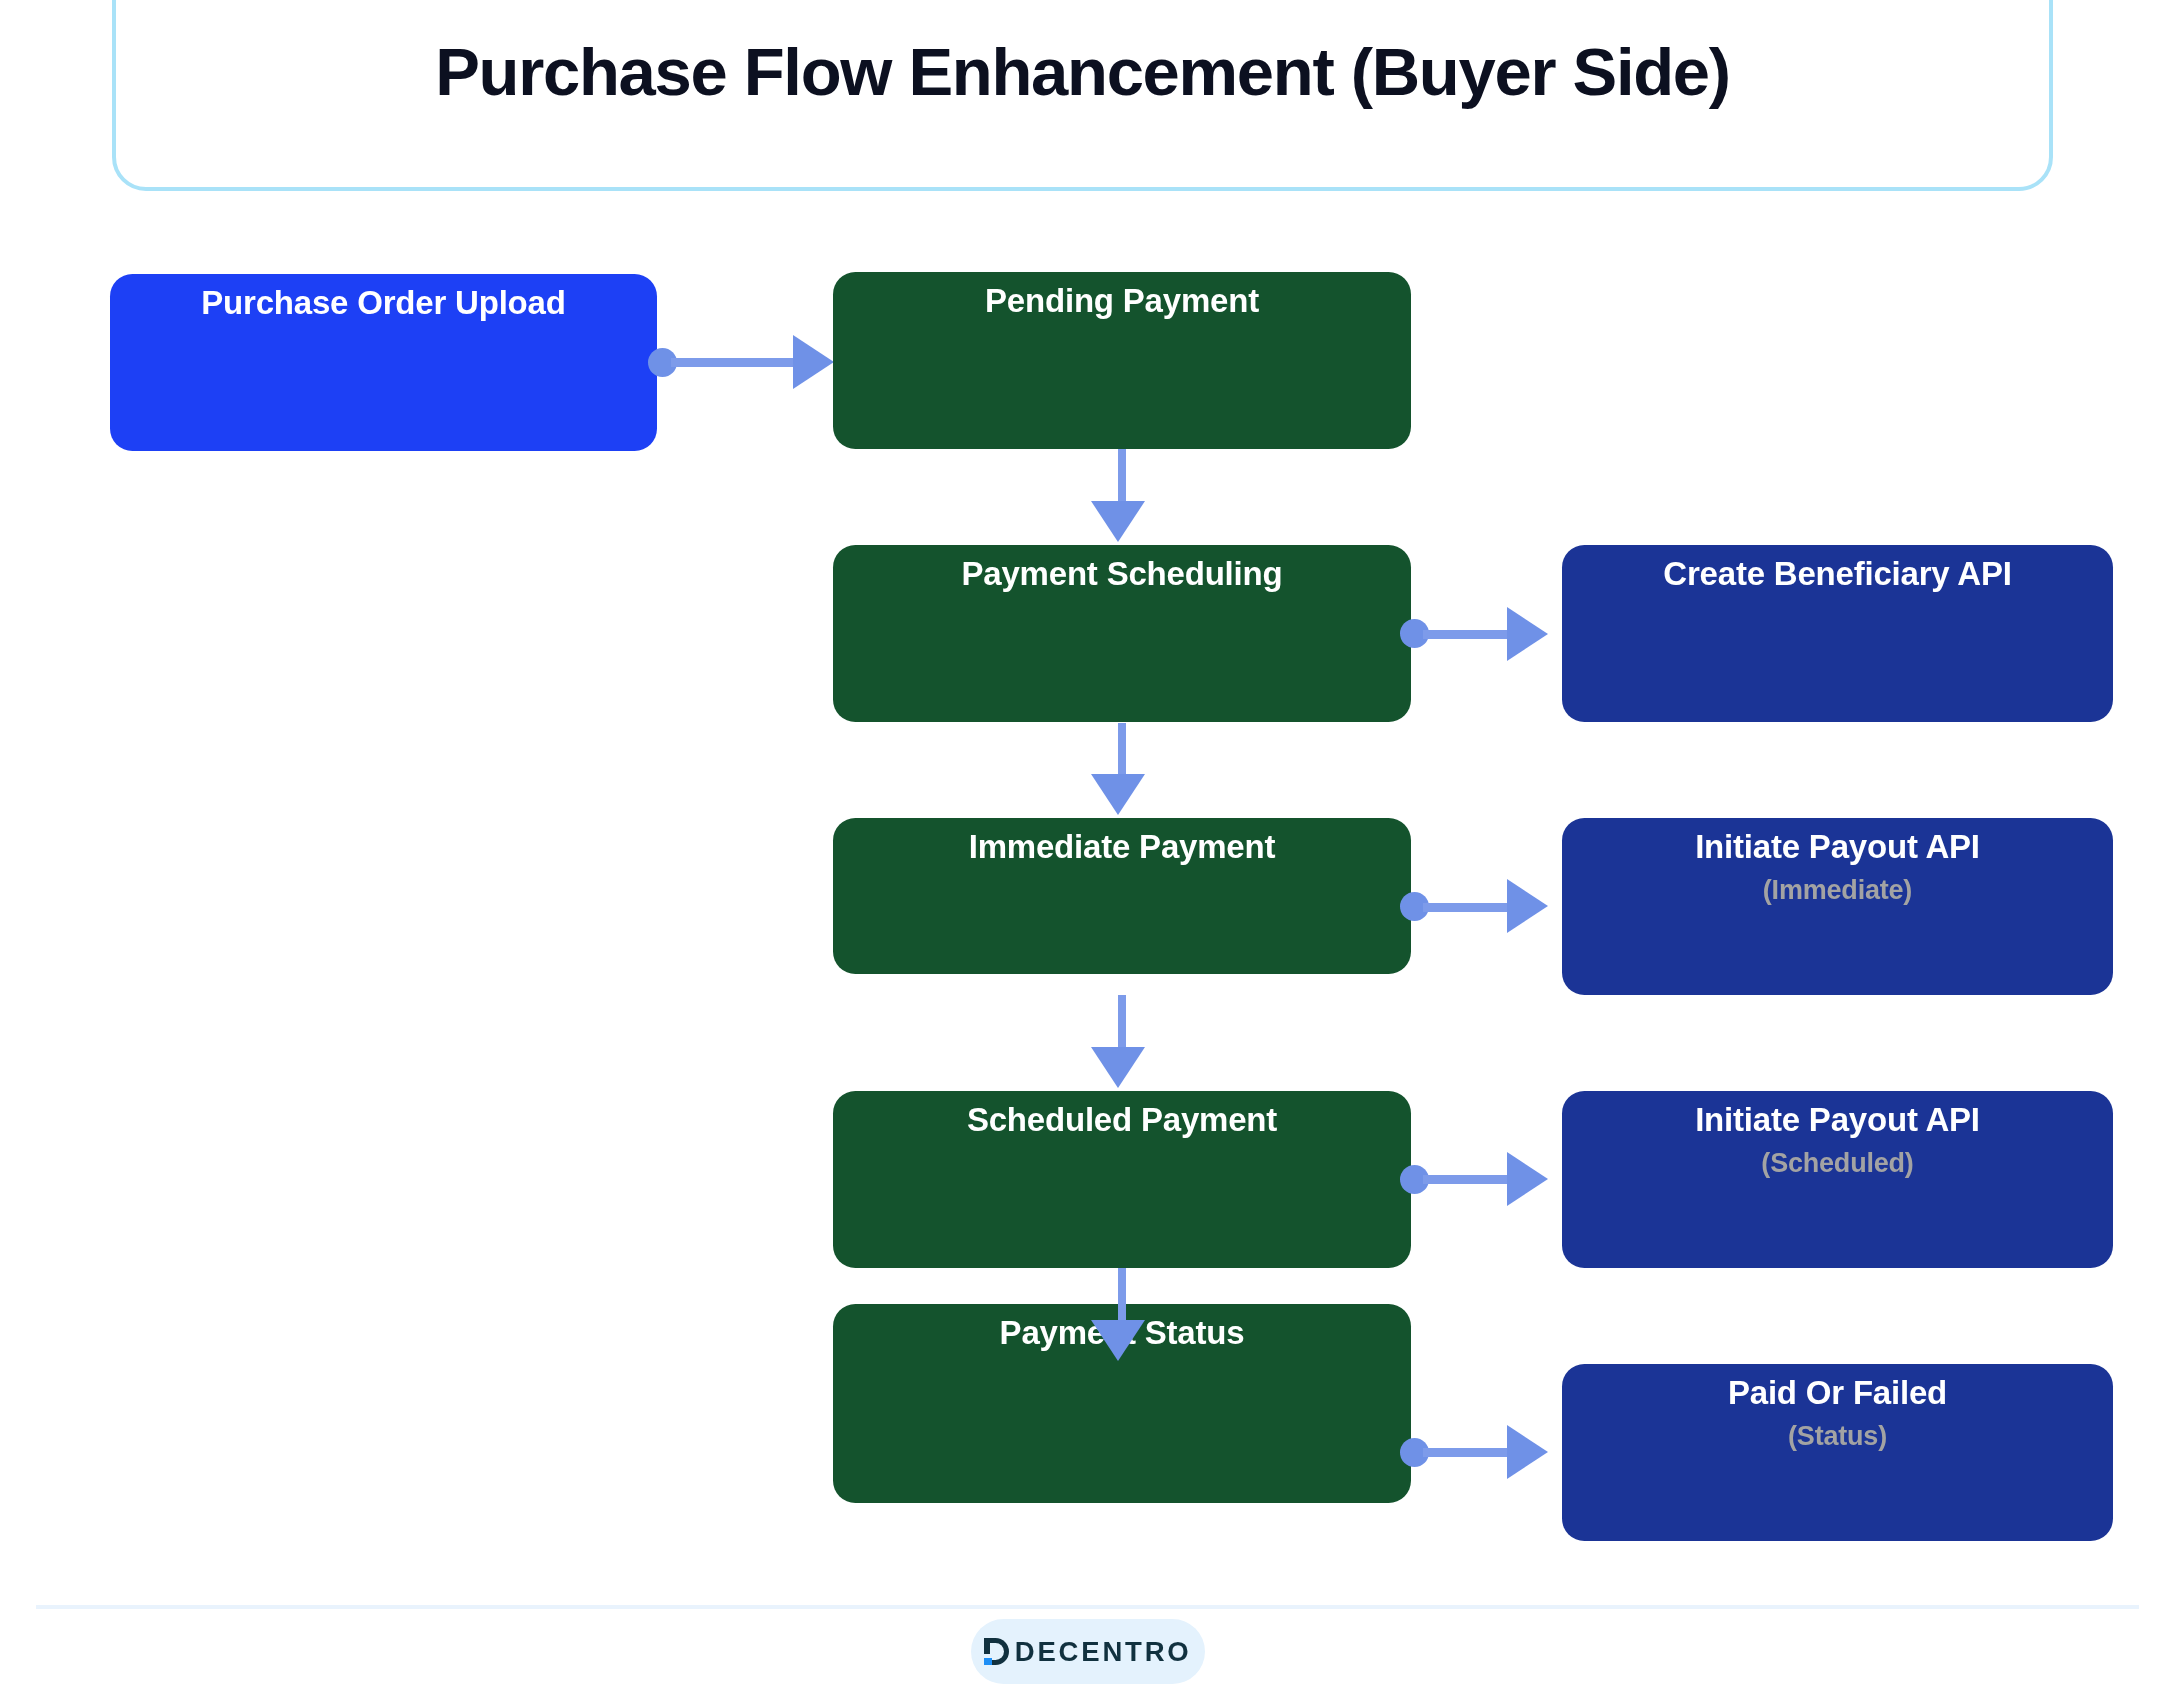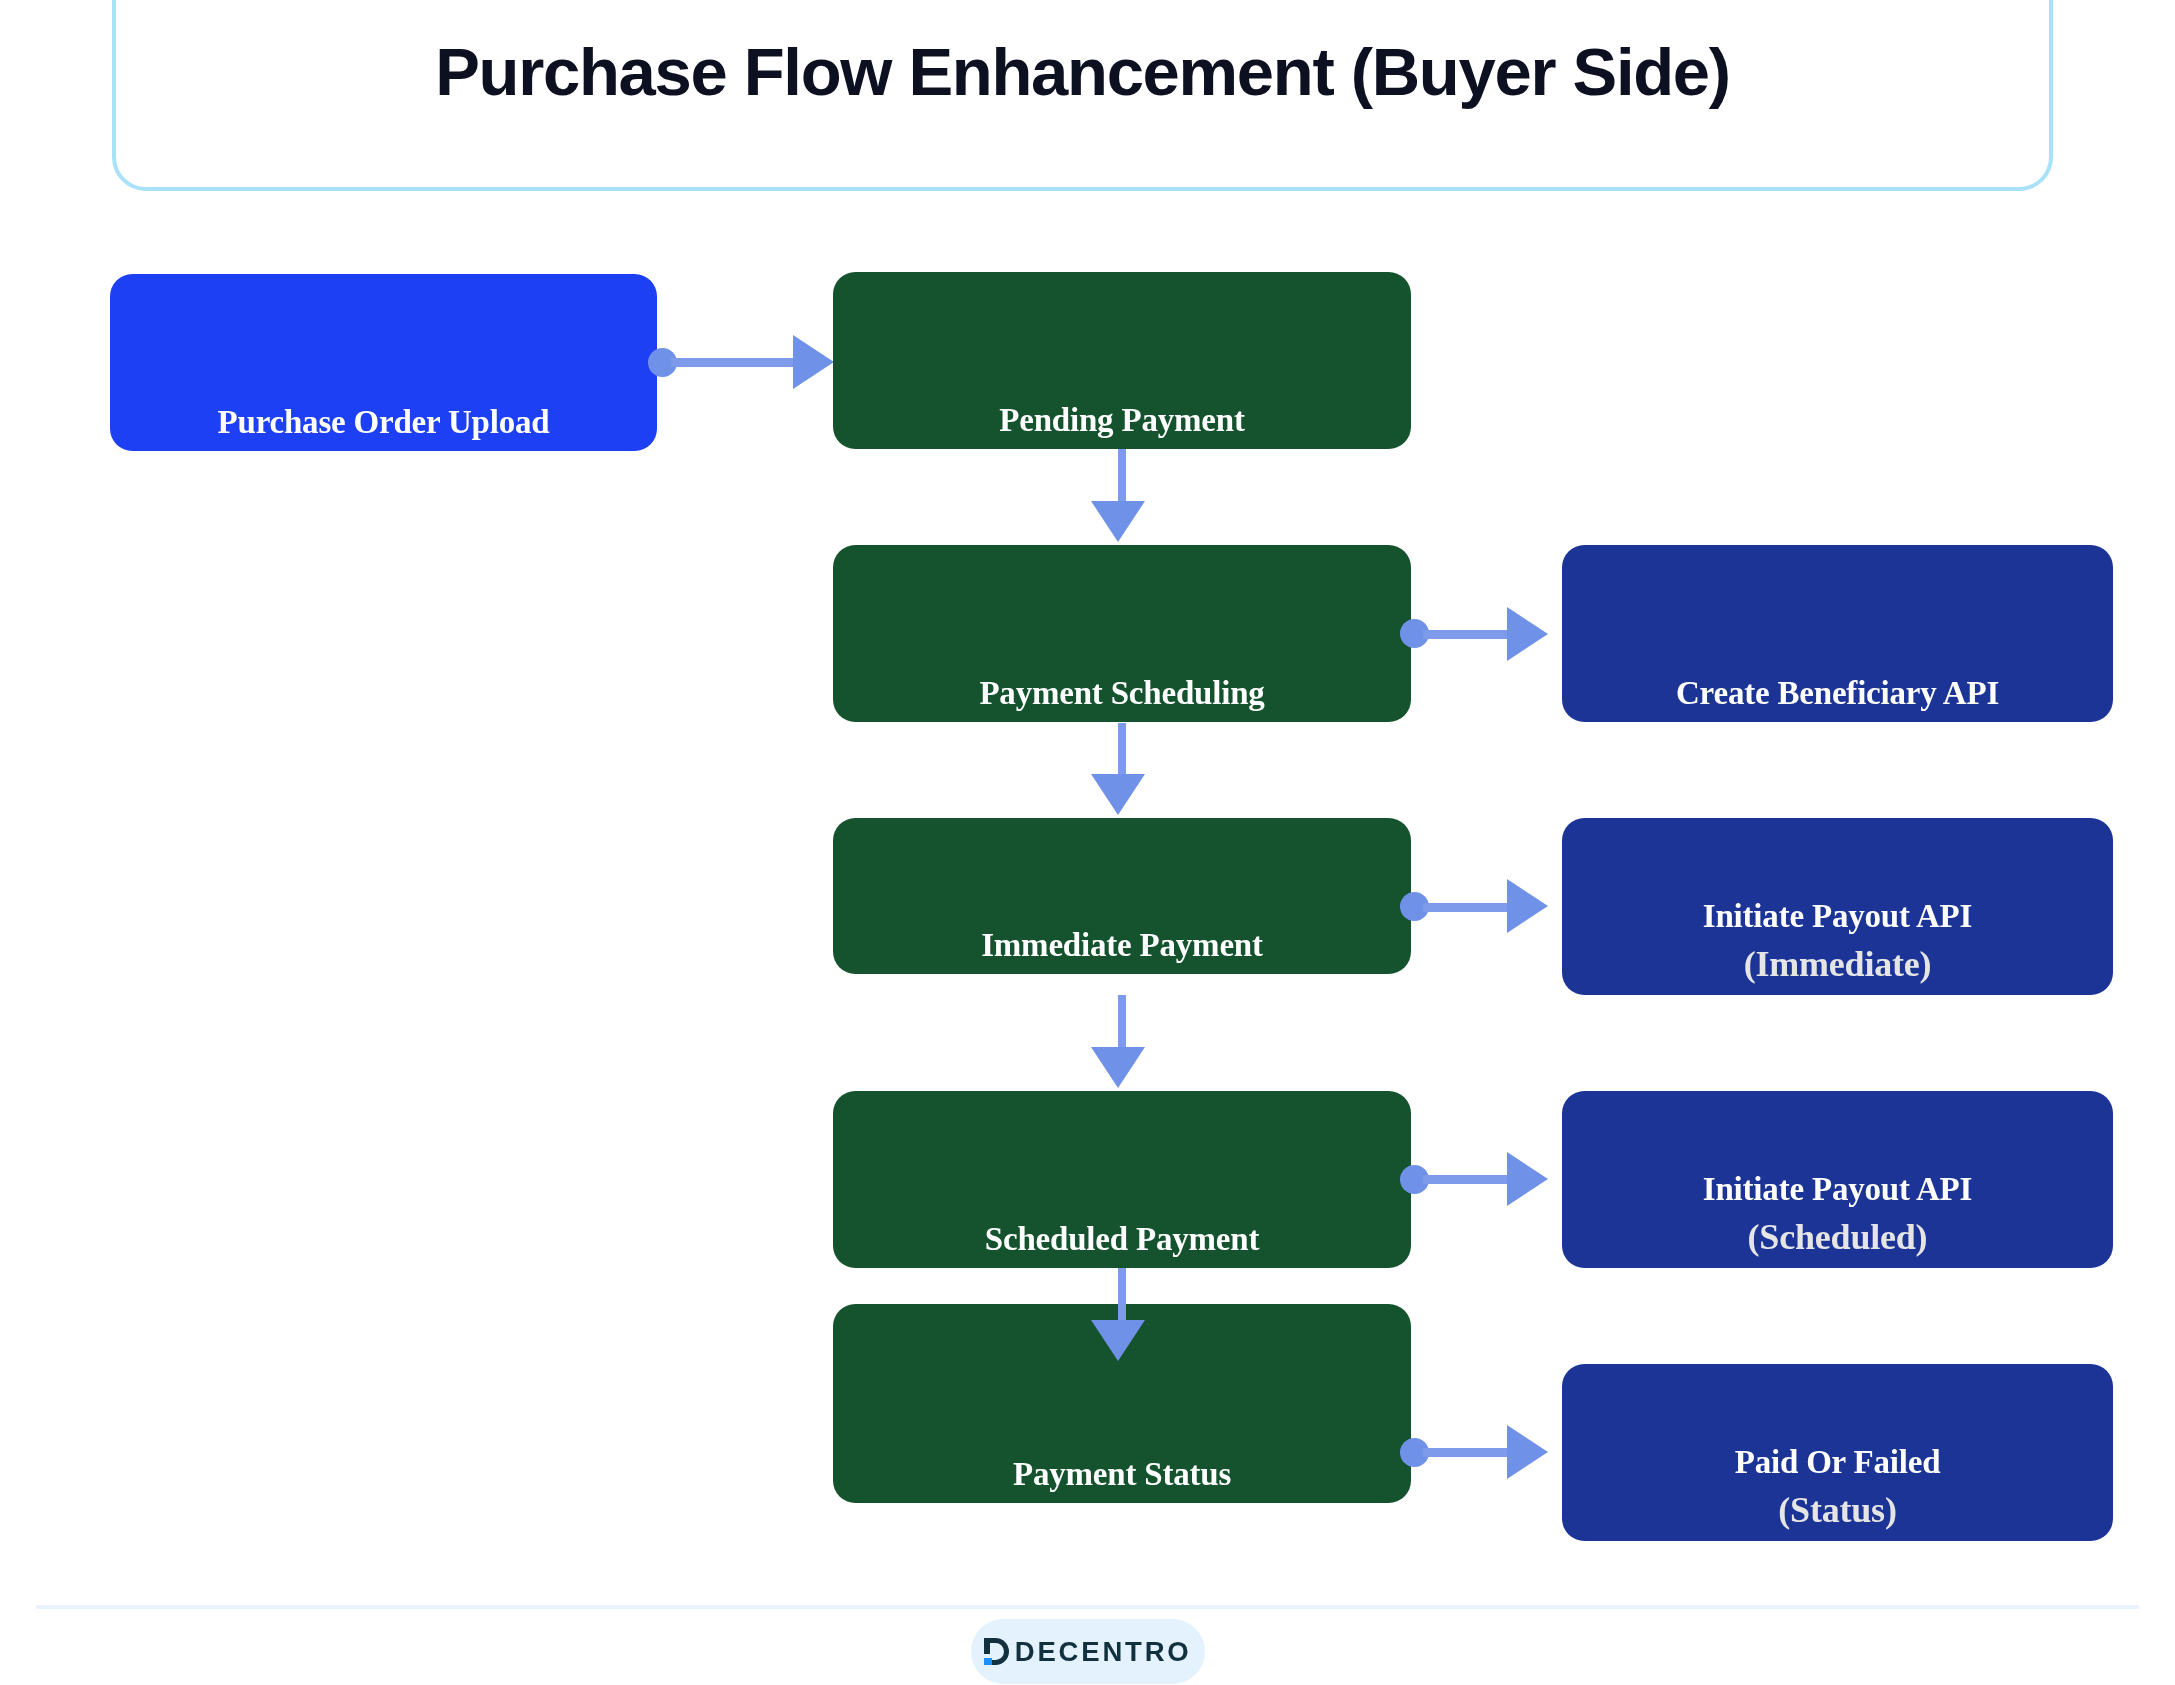--- a/index.html
+++ b/index.html
@@ -50,37 +50,36 @@
     width: 2175px;
     height: 1685px;
   }
 
   .node {
     position: absolute;
     border-radius: 22.4px;
     display: flex;
     flex-direction: column;
     align-items: center;
-    justify-content: flex-end;
+    justify-content: flex-start;
     box-sizing: border-box;
     padding: 8.6px 22.4px;
     text-align: center;
-    font-family: Liberation Serif, serif;
   }
   .node .node-label {
     color: #ffffff;
     font-weight: 700;
     font-size: 33px;
     line-height: 1.22;
     letter-spacing: -0.2px;
   }
   .node .node-sub {
-    color: #e5e5e5;
-    font-weight: 700;
-    font-size: 36px;
+    color: #a3a3a3;
+    font-weight: 700;
+    font-size: 27px;
     line-height: 1.2;
     margin-top: 6.9px;
     letter-spacing: -0.2px;
   }
 
   .node.start   { background: #1d40f5; }
   .node.stage   { background: #14532d; }
   .node.api     { background: #1b3496; margin-left: 13px; }
 
   

